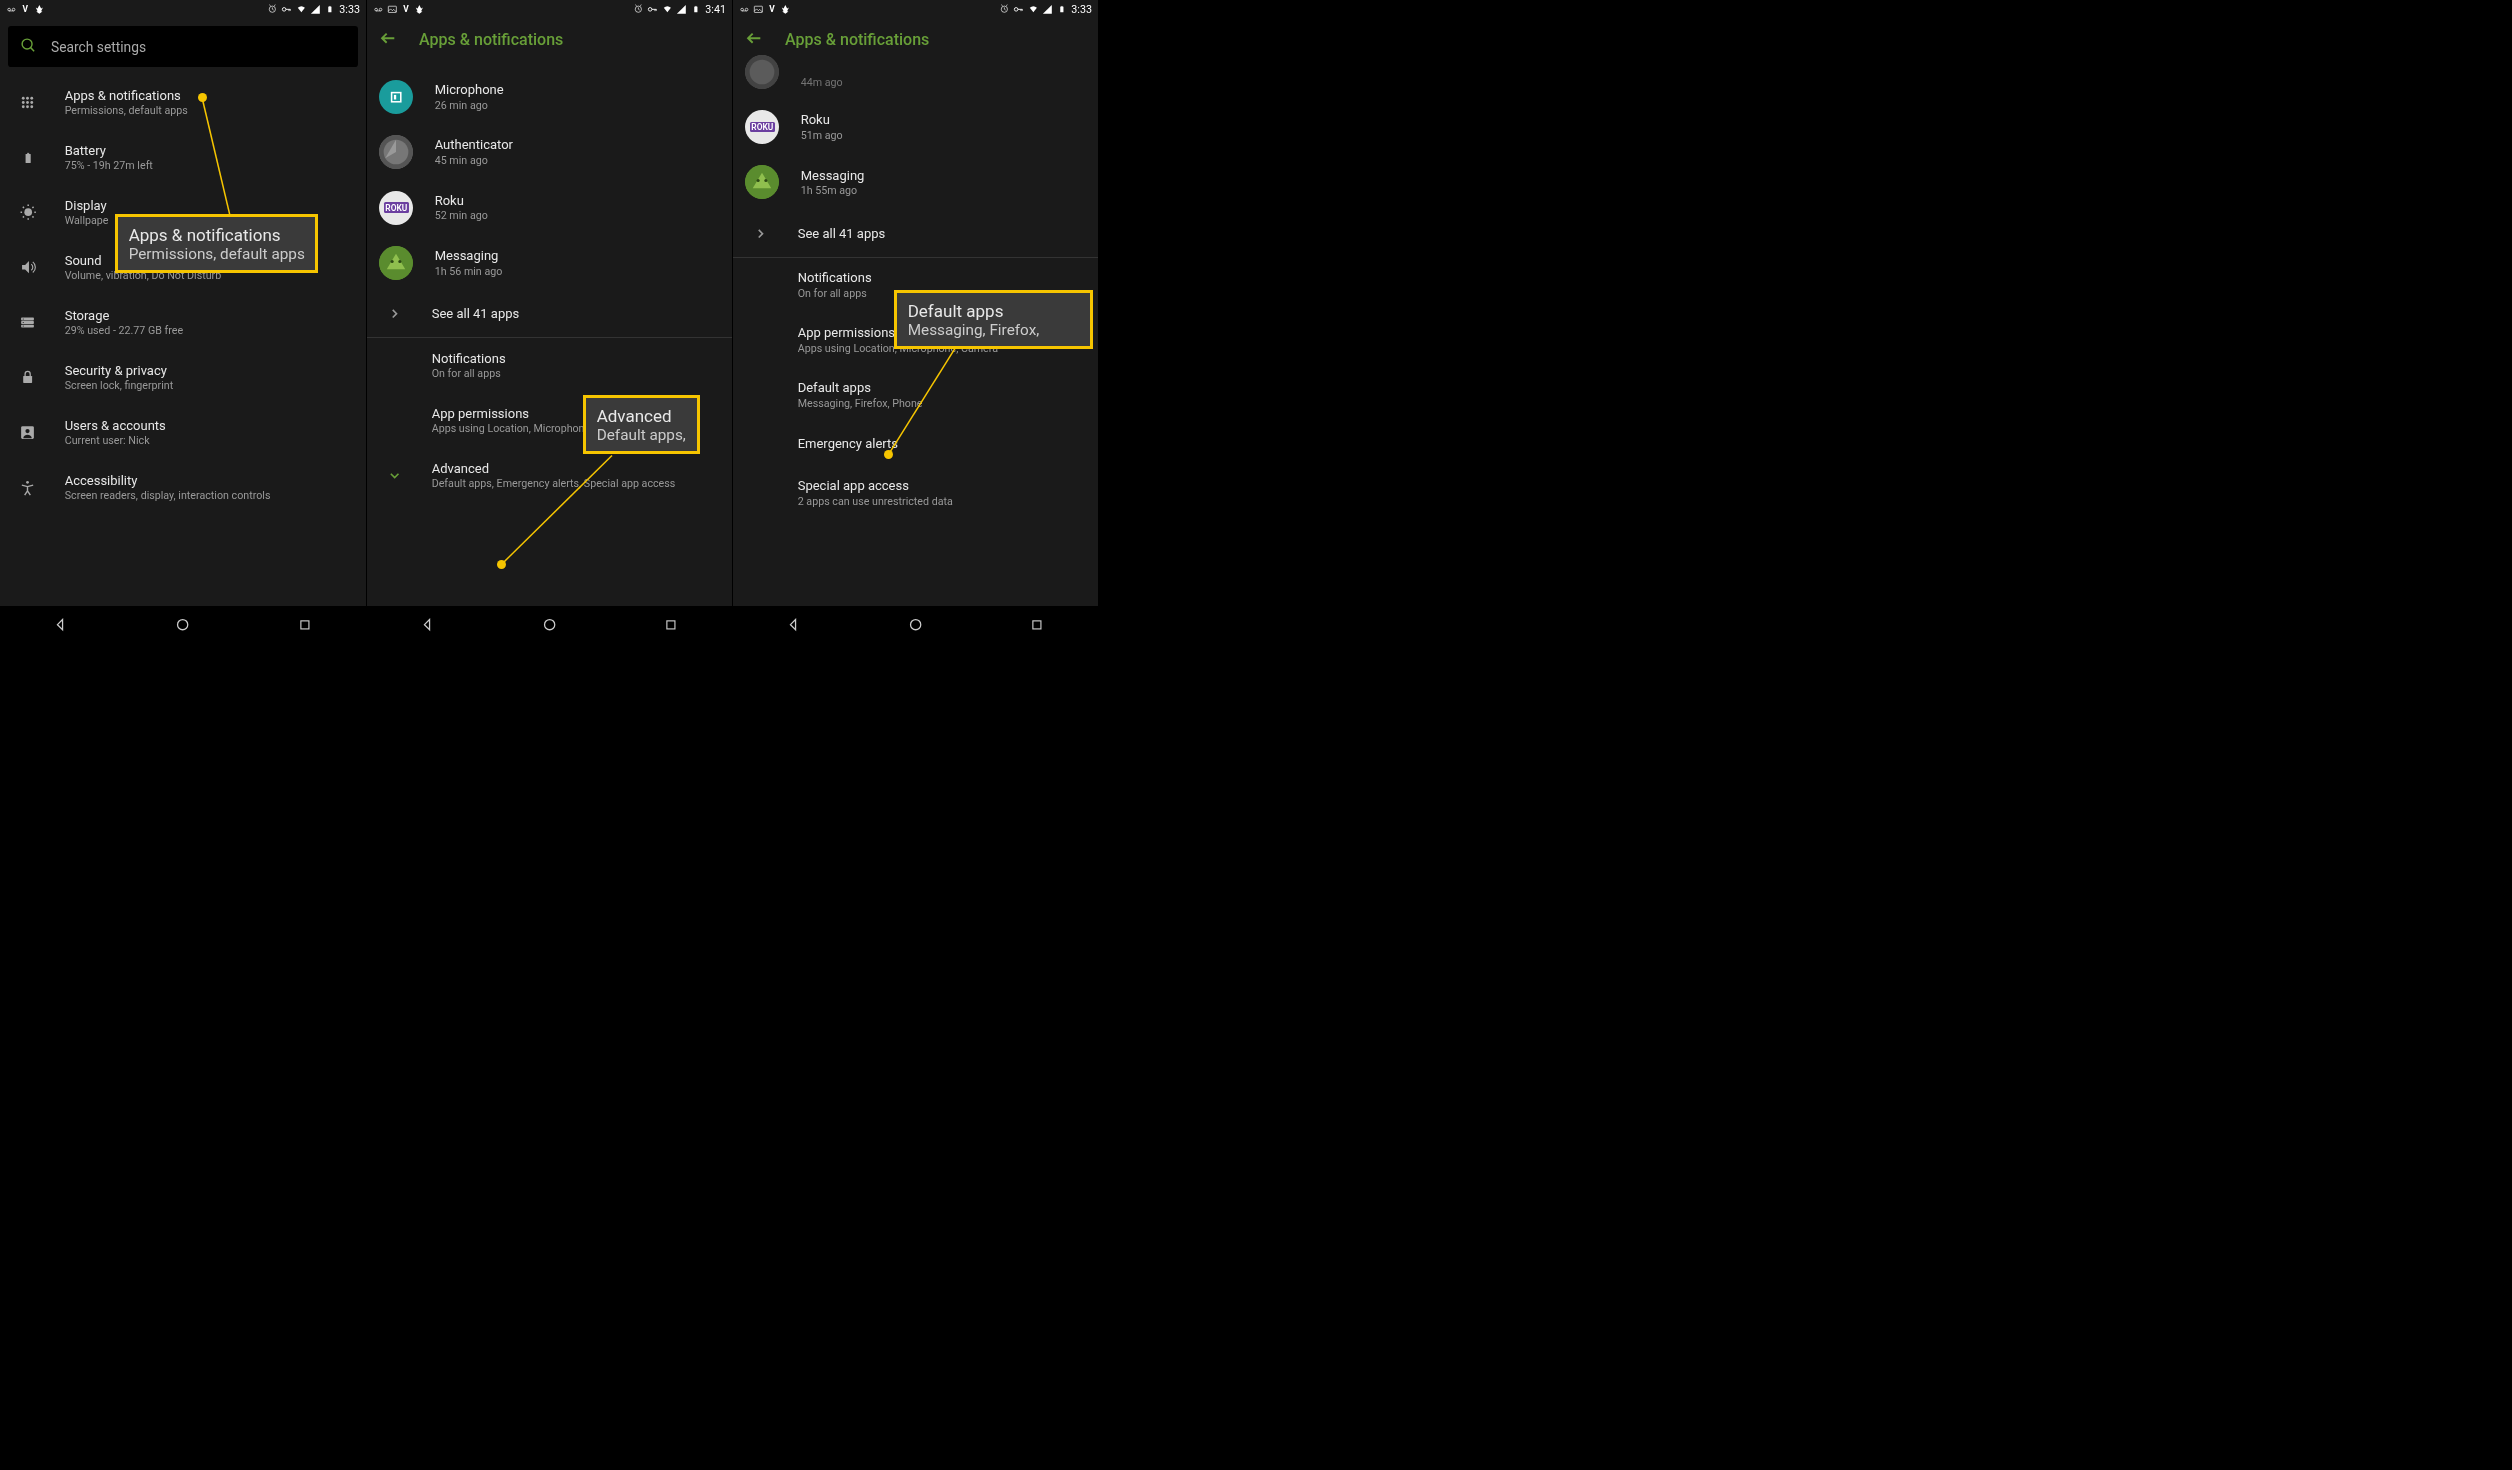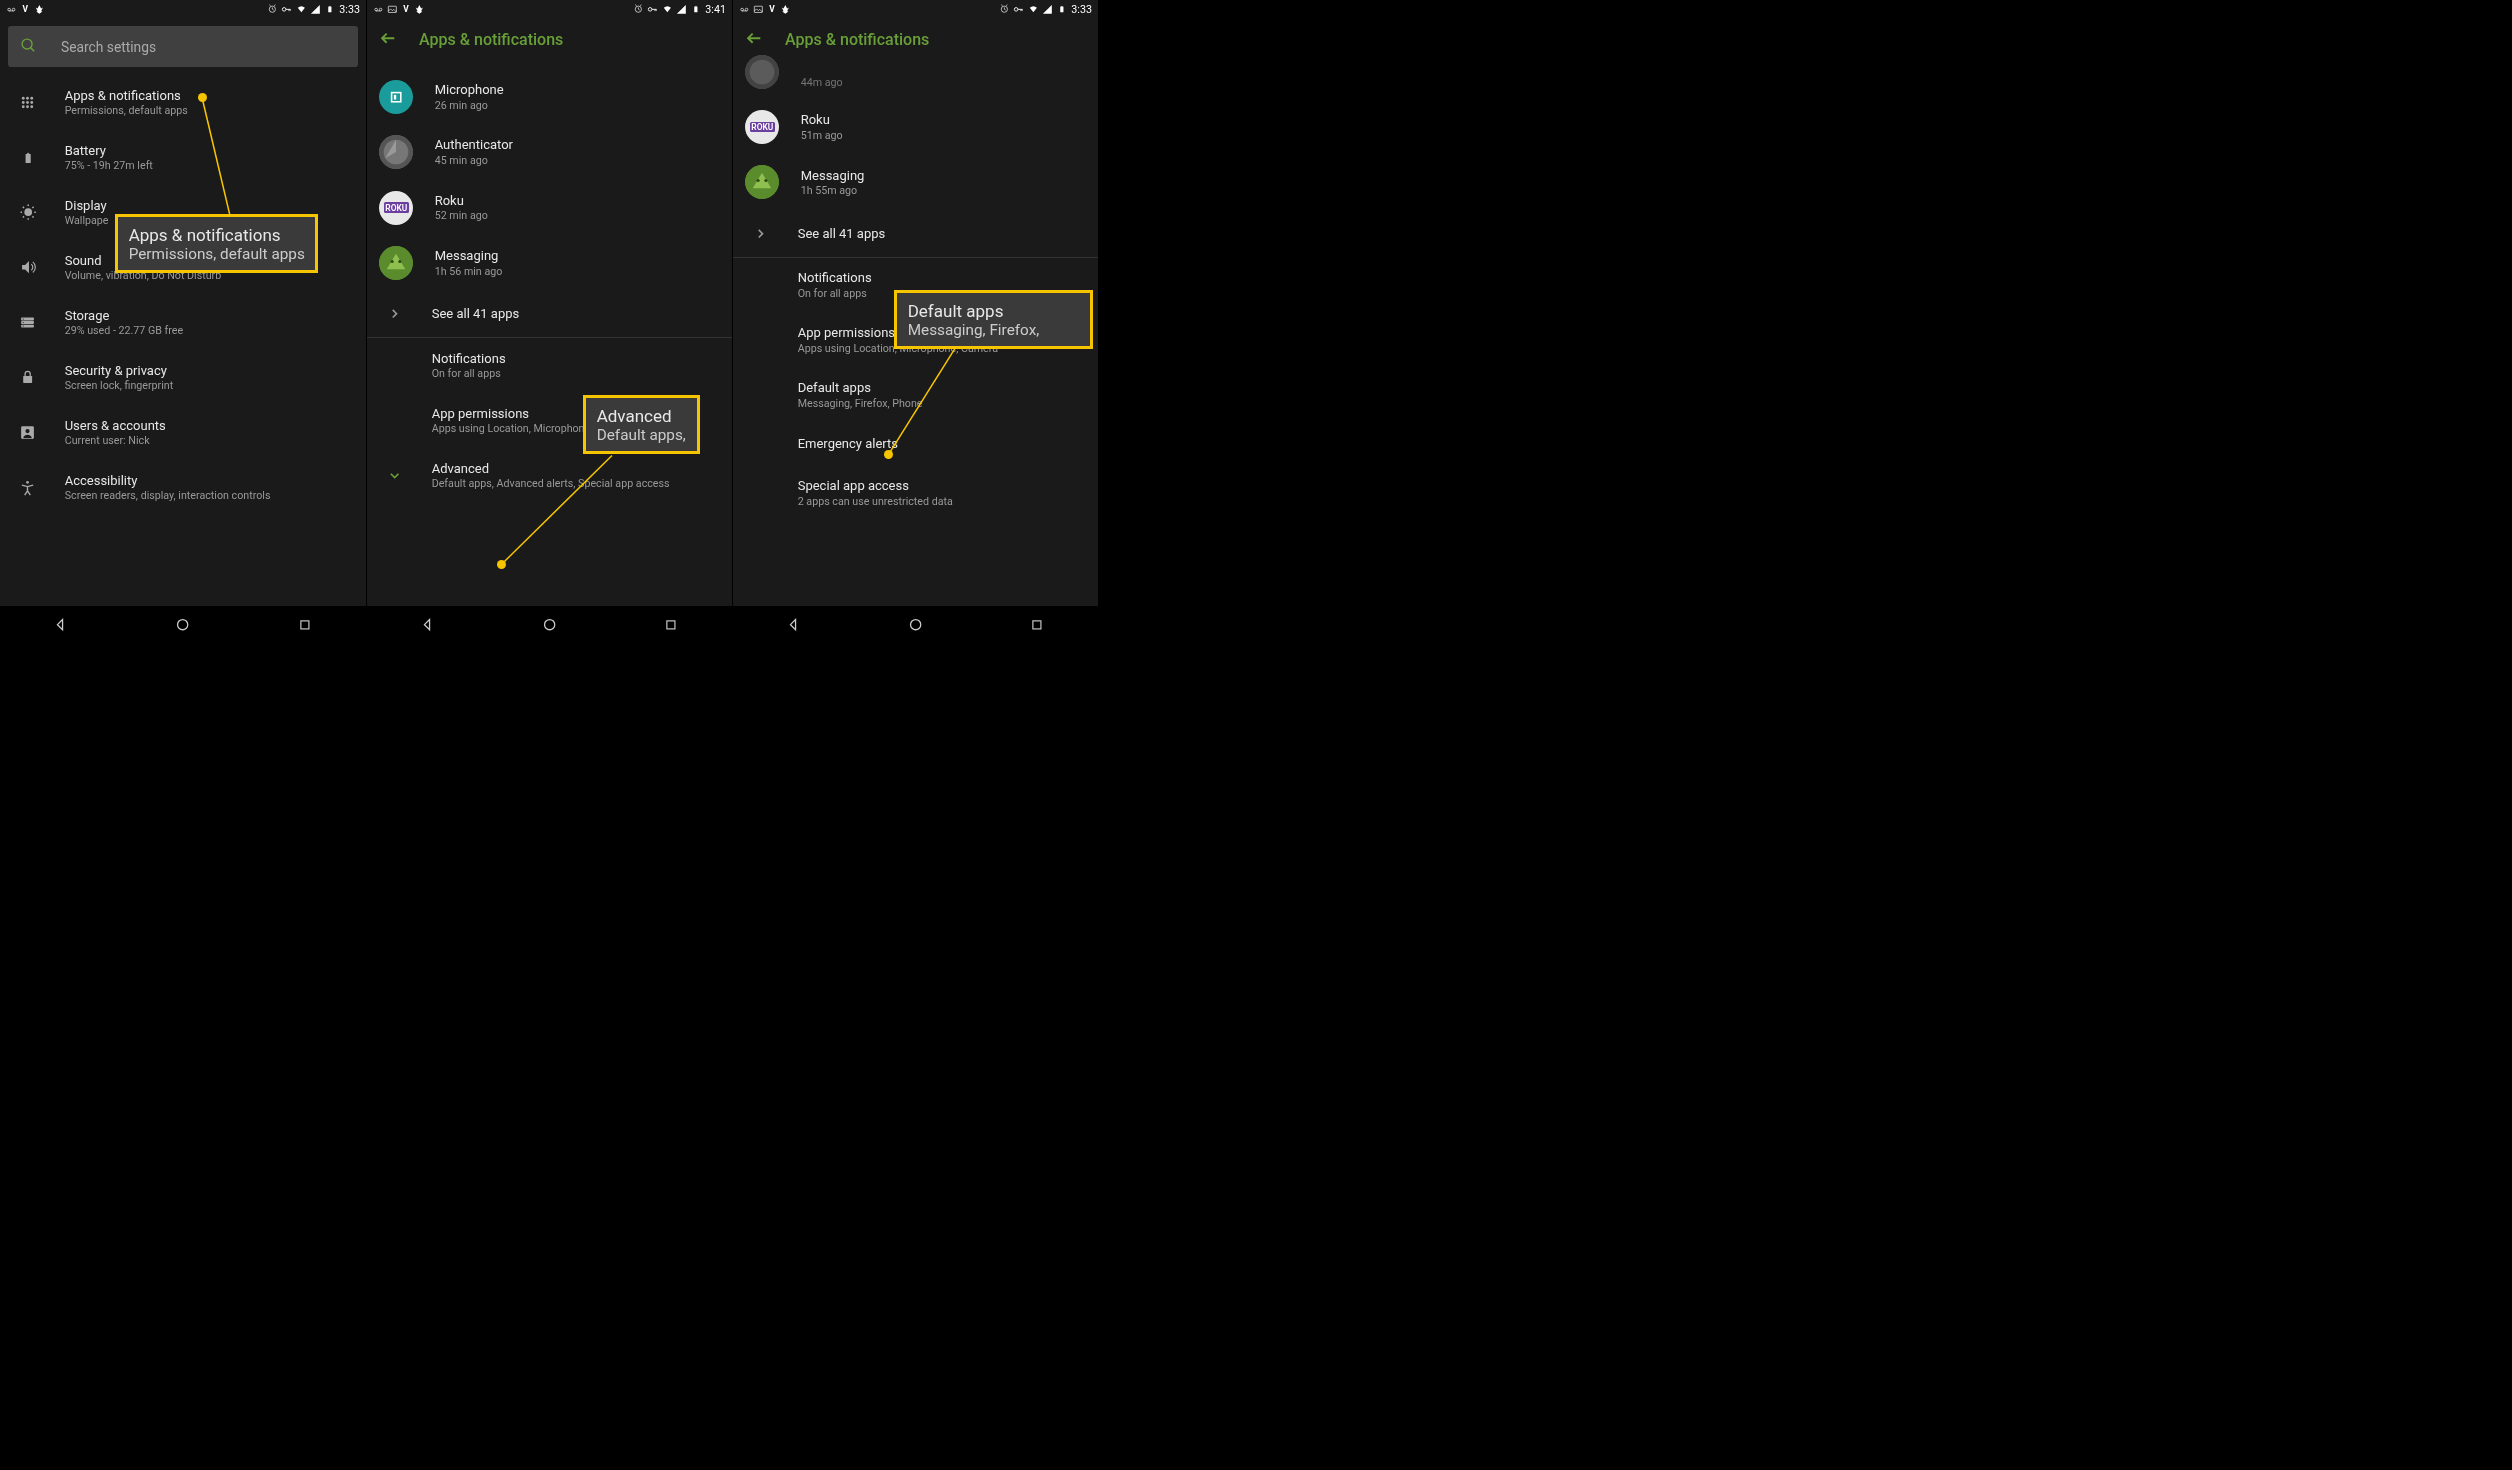--- a/index.html
+++ b/index.html
@@ -28,26 +28,27 @@
     padding: 0 6.1px;
     background: #1a1a1a;
     color: #fff;
     font-size: 10px;
   }
   .status-left, .status-right { display: flex; align-items: center; gap: 3.1px; }
   .status-right { gap: 3.8px; }
   .status-icon { width: 10.7px; height: 10.7px; display: inline-flex; align-items: center; justify-content: center; }
   .search-box {
     margin: 7.7px;
-    background: #404040;
+    background: #000000;
     border-radius: 3.1px;
     display: flex;
     align-items: center;
     padding: 10.7px 12.3px;
-    gap: 24px;
+    gap: 14px;
+    text-decoration: underline;
   }
   .search-icon { color: #689f38; }
   .search-placeholder { color: #aaa; font-size: 13.8px; }
   .app-header {
     display: flex;
     align-items: center;
     gap: 21.4px;
     padding: 10.7px 12.3px;
     height: 43px;
   }
@@ -474,21 +475,21 @@
       </div>
     </div>
     <div class="list-item">
       <div class="item-icon chevron-down">
           <svg viewBox="0 0 24 24" width="15.3" height="15.3" fill="none" stroke="#689f38" stroke-width="2.5">
             <path d="M6 9l6 6 6-6"></path>
           </svg>
         </div>
       <div class="item-texts">
         <span class="item-title">Advanced</span>
-        <span class="item-sub">Default apps, Advanced alerts, Special app access</span>
+        <span class="item-sub">Default apps, Emergency alerts, Special app access</span>
       </div>
     </div>
   </div>
 
   <div class="callout-dot" style="left:130px; top:560px;"></div>
   <svg class="callout-line" style="left:0;top:0;position:absolute;" width="366" height="643" viewBox="0 0 478 840">
       <line x1="176" y1="737" x2="320" y2="595"></line>
     </svg>
   <div class="callout" style="left:216px; top:395px;">
     <div class="item-title">Advanced</div>

